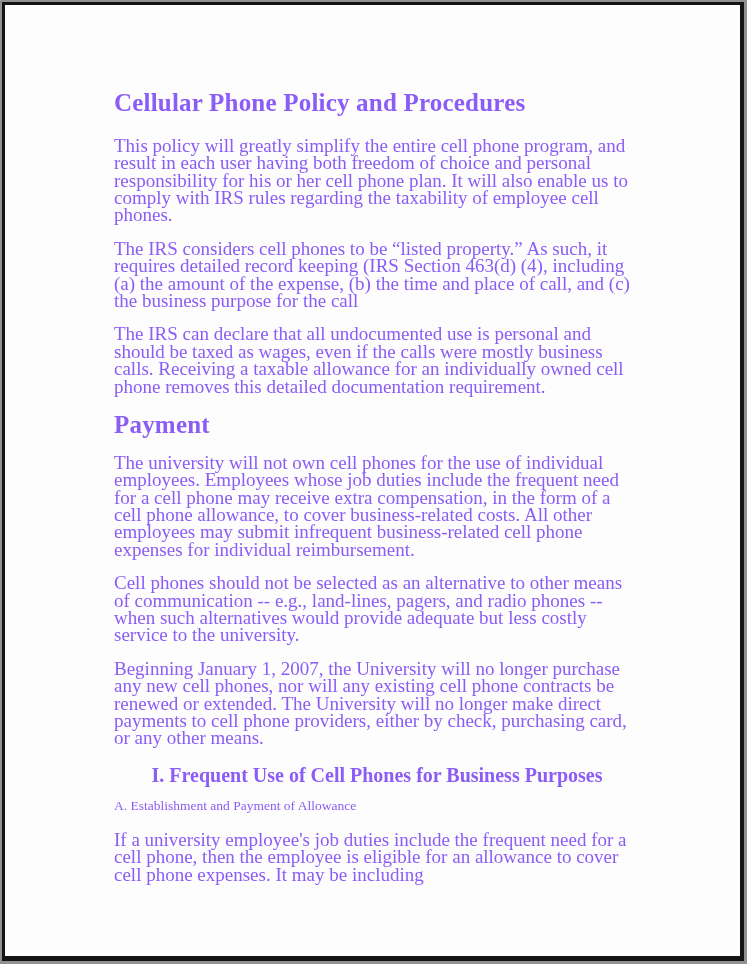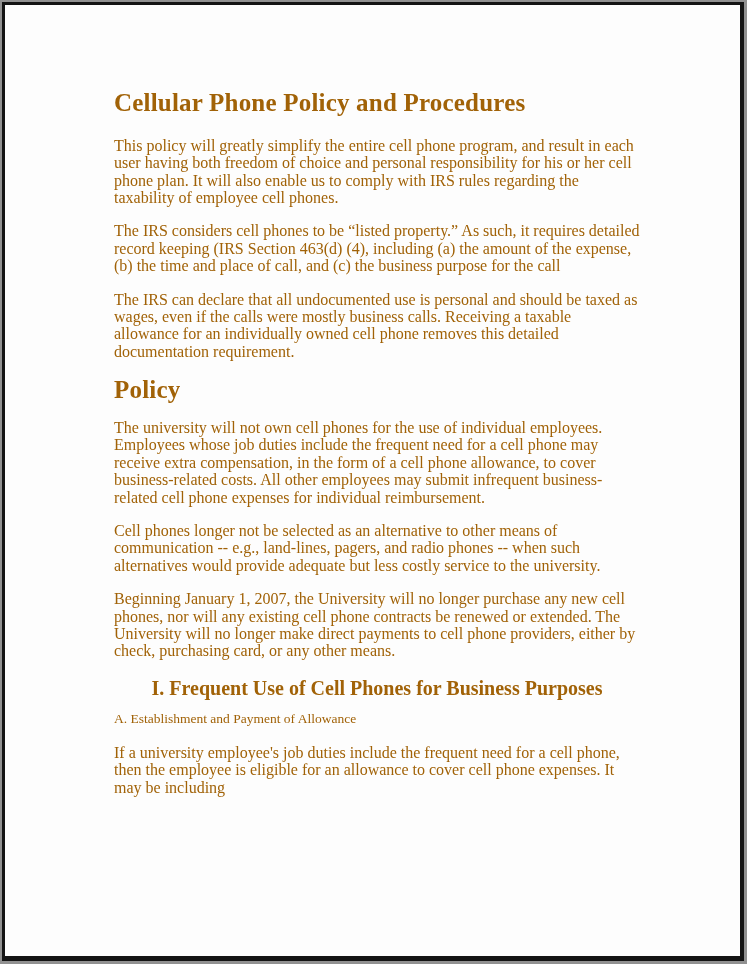--- a/index.html
+++ b/index.html
@@ -22,21 +22,21 @@
     background: #fdfdfd;
     border: 3px solid #141414;
     border-right-width: 4px;
     border-bottom-width: 5px;
     overflow: hidden;
   }
   .content {
     box-sizing: content-box;
     padding: 84px 0 0 109px;
     width: 526px;
-    color: #a16207;
+    color: #8b5cf6;
     font-family: "Liberation Serif", "DejaVu Serif", serif;
   }
   h1.doc-title {
     font-size: 25px;
     line-height: 1.15;
     font-weight: bold;
     margin: 0 0 19px 0;
     letter-spacing: 0.2px;
   }
   h1.section-heading {
@@ -53,44 +53,44 @@
     margin: 3px 0 11px 0;
     text-align: center;
   }
   h3.subsubsection-heading {
     font-size: 13.5px;
     line-height: 1.2;
     font-weight: normal;
     margin: 0 0 17px 0;
   }
   p.body-para {
-    font-size: 16px;
+    font-size: 19px;
     line-height: 17.4px;
     margin: 0 0 16px 0;
   }
 </style>
 </head>
 <body>
 
 <div class="frame">
   <div class="page">
     <div class="content">
 
       <h1 class="doc-title">Cellular Phone Policy and Procedures</h1>
 
       <section>
         <p class="body-para">This policy will greatly simplify the entire cell phone program, and result in each user having both freedom of choice and personal responsibility for his or her cell phone plan. It will also enable us to comply with IRS rules regarding the taxability of employee cell phones.</p>
         <p class="body-para">The IRS considers cell phones to be “listed property.” As such, it requires detailed record keeping (IRS Section 463(d) (4), including (a) the amount of the expense, (b) the time and place of call, and (c) the business purpose for the call</p>
         <p class="body-para">The IRS can declare that all undocumented use is personal and should be taxed as wages, even if the calls were mostly business calls. Receiving a taxable allowance for an individually owned cell phone removes this detailed documentation requirement.</p>
       </section>
 
       <section>
-        <h1 class="section-heading">Policy</h1>
+        <h1 class="section-heading">Payment</h1>
         <p class="body-para">The university will not own cell phones for the use of individual employees. Employees whose job duties include the frequent need for a cell phone may receive extra compensation, in the form of a cell phone allowance, to cover business-related costs. All other employees may submit infrequent business-related cell phone expenses for individual reimbursement.</p>
-        <p class="body-para">Cell phones longer not be selected as an alternative to other means of communication -- e.g., land-lines, pagers, and radio phones -- when such alternatives would provide adequate but less costly service to the university.</p>
+        <p class="body-para">Cell phones should not be selected as an alternative to other means of communication -- e.g., land-lines, pagers, and radio phones -- when such alternatives would provide adequate but less costly service to the university.</p>
         <p class="body-para">Beginning January 1, 2007, the University will no longer purchase any new cell phones, nor will any existing cell phone contracts be renewed or extended. The University will no longer make direct payments to cell phone providers, either by check, purchasing card, or any other means.</p>
       </section>
 
       <section>
         <h2 class="subsection-heading">I. Frequent Use of Cell Phones for Business Purposes</h2>
         <h3 class="subsubsection-heading">A. Establishment and Payment of Allowance</h3>
         <p class="body-para">If a university employee's job duties include the frequent need for a cell phone, then the employee is eligible for an allowance to cover cell phone expenses. It may be including</p>
       </section>
 
     </div>

